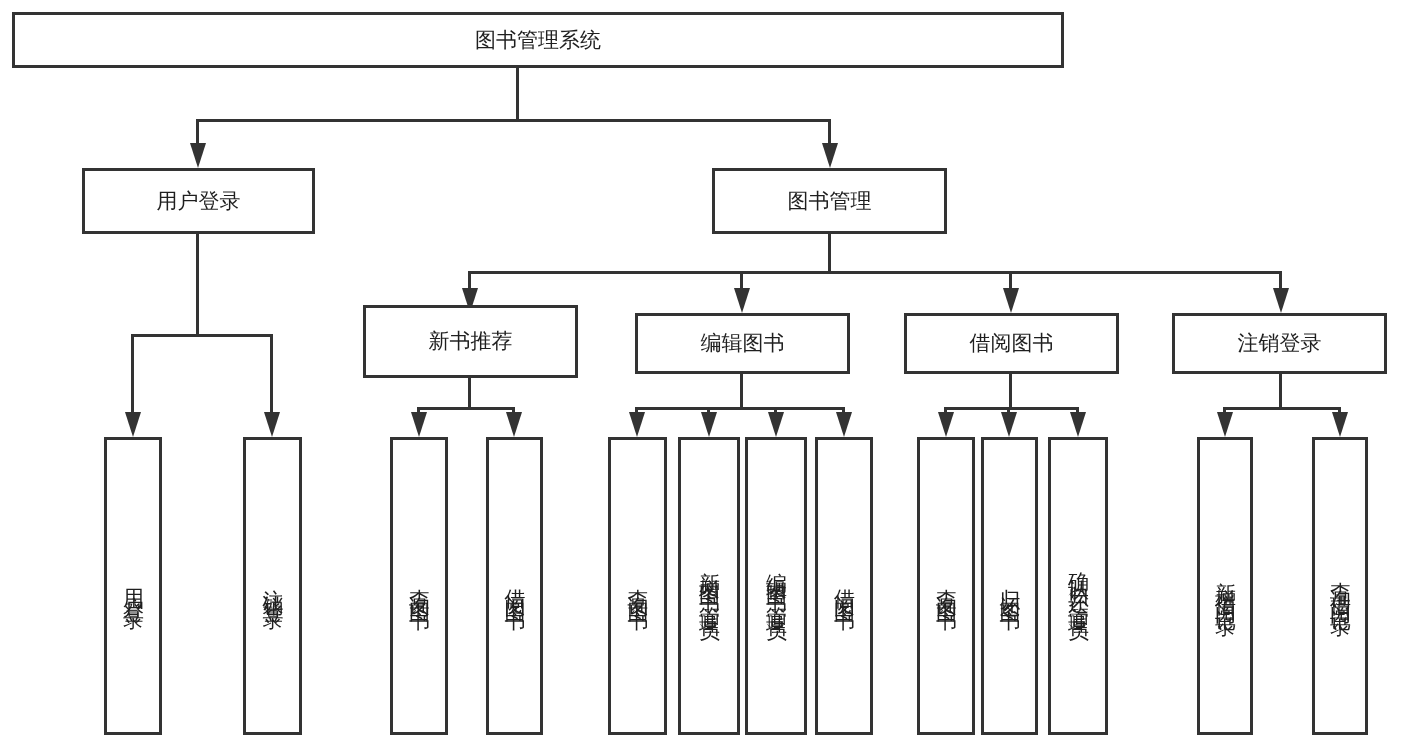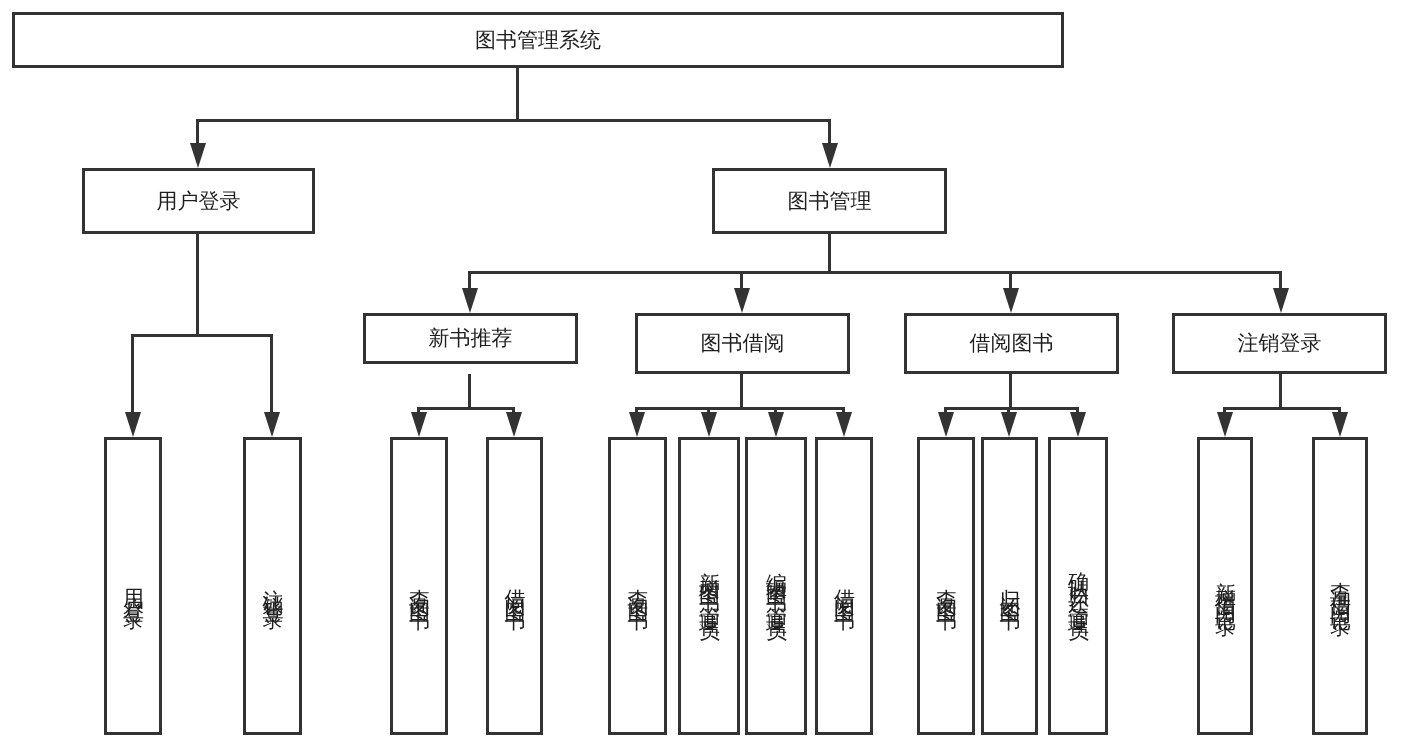--- a/index.html
+++ b/index.html
@@ -71,25 +71,25 @@
     <span class="label">图书管理系统</span>
   </div>
 
   <div class="box" style="left:82px; top:168px; width:233px; height:66px;">
     <span class="label">用户登录</span>
   </div>
   <div class="box" style="left:712px; top:168px; width:235px; height:66px;align-items:center;">
     <span class="label">图书管理</span>
   </div>
 
-  <div class="box" style="left:363px; top:313px; width:215px; height:51px;">
+  <div class="box" style="left:363px; top:305px; width:215px; height:73px;">
     <span class="label">新书推荐</span>
   </div>
   <div class="box" style="left:635px; top:313px; width:215px; height:61px;">
-    <span class="label">图书借阅</span>
+    <span class="label">编辑图书</span>
   </div>
   <div class="box" style="left:904px; top:313px; width:215px; height:61px;">
     <span class="label">借阅图书</span>
   </div>
   <div class="box" style="left:1172px; top:313px; width:215px; height:61px;">
     <span class="label">注销登录</span>
   </div>
 
   <div class="box vbox" style="left:104px; top:437px; width:58px; height:298px;">
     <span class="label">用户登录</span>

